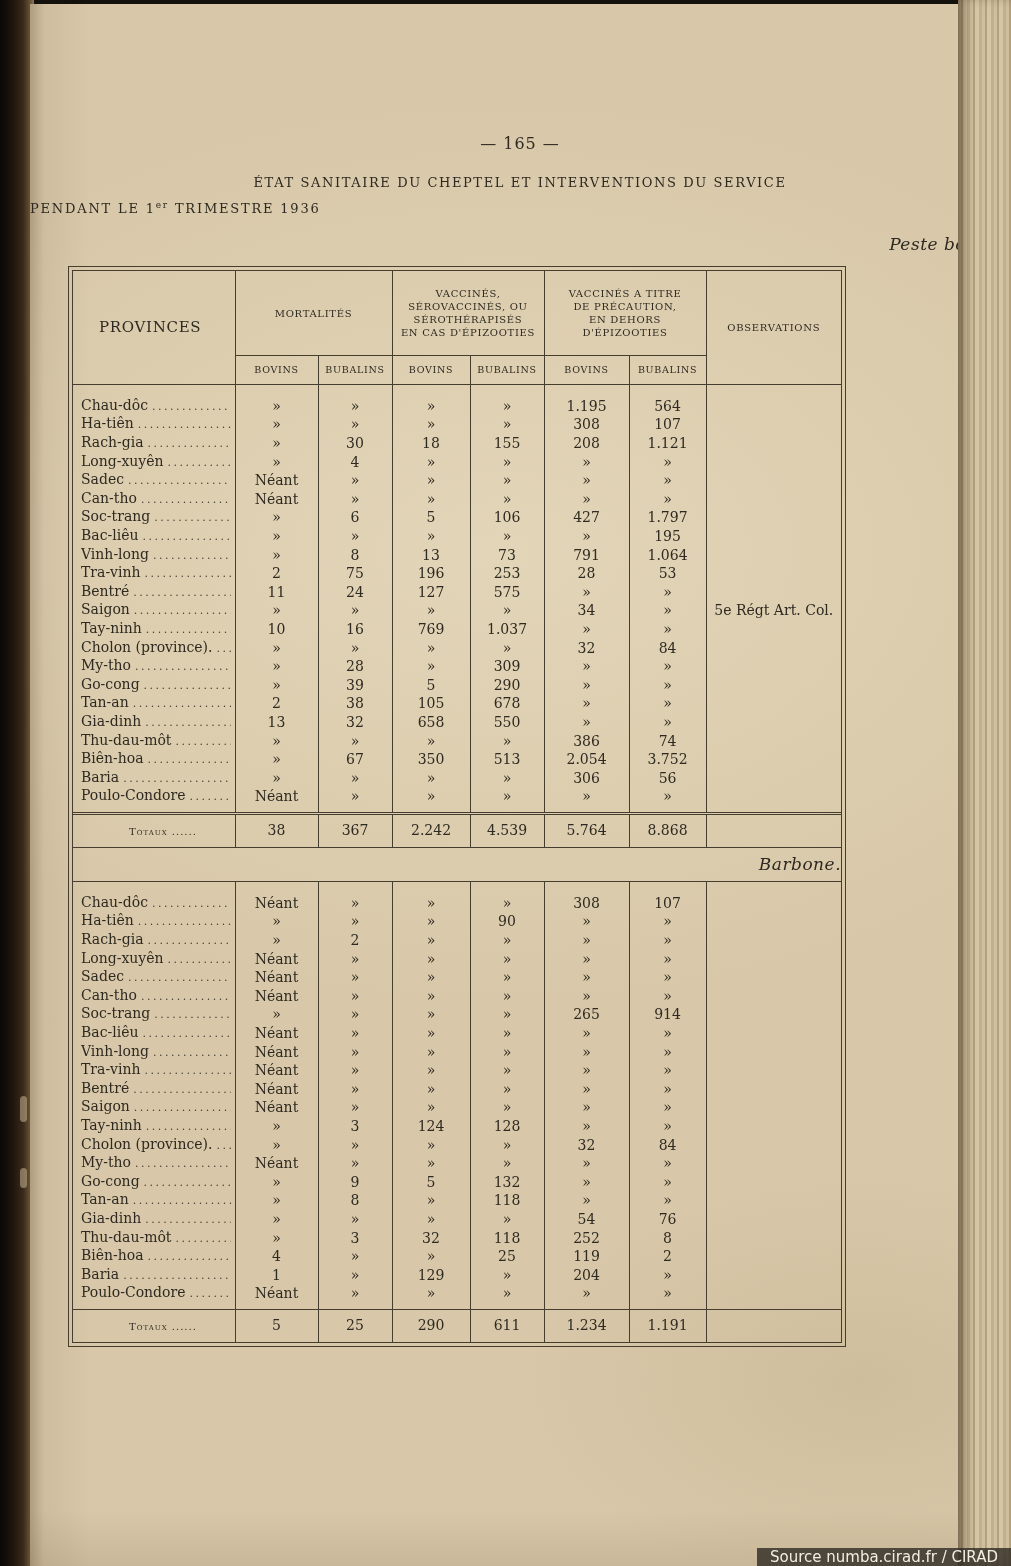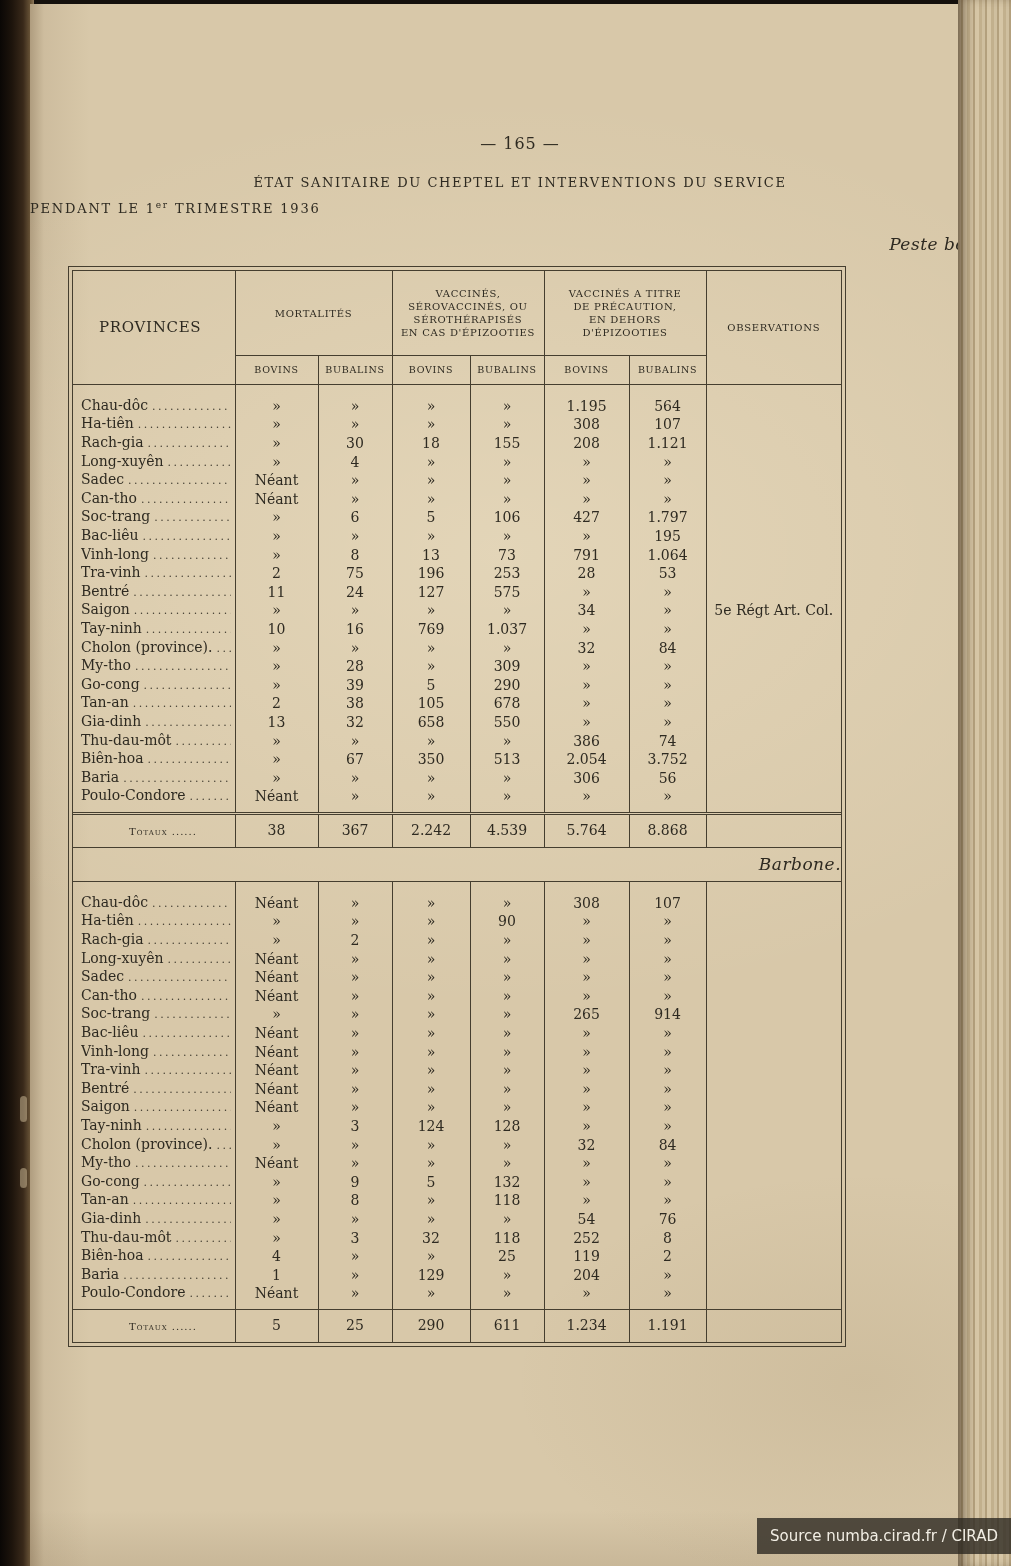--- a/index.html
+++ b/index.html
@@ -87,21 +87,21 @@
   .totaux-label { font-variant:small-caps; letter-spacing:1px; font-size:10px; }
 
   tbody.band td {
     border-top:1px solid #453e2f; border-bottom:1px solid #453e2f;
     text-align:right; font-style:italic; font-size:17px; padding:6px 0 7px;
     letter-spacing:.5px;
   }
 
   
   .credit {
-    position:absolute; right:0; bottom:12px; height:36px;
+    position:absolute; right:0; bottom:0; height:18px;
     padding:0 13px; display:flex; align-items:center;
     background:rgba(42,38,32,.78); color:#f2eee4;
     font-family:"DejaVu Sans","Liberation Sans",sans-serif; font-size:15px;
   }
 </style>
 </head>
 <body>
 
 <div class="spine"></div>
 <div class="paper">

